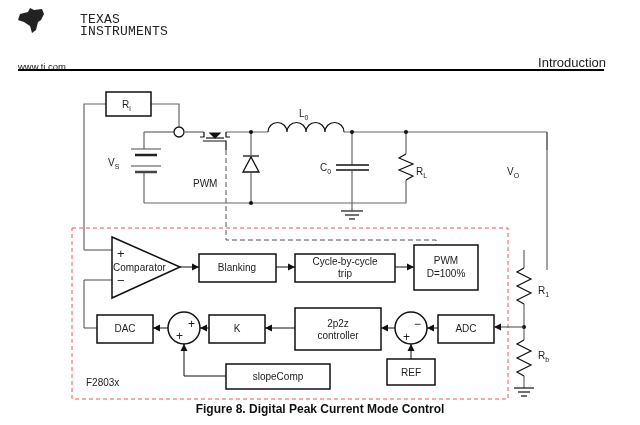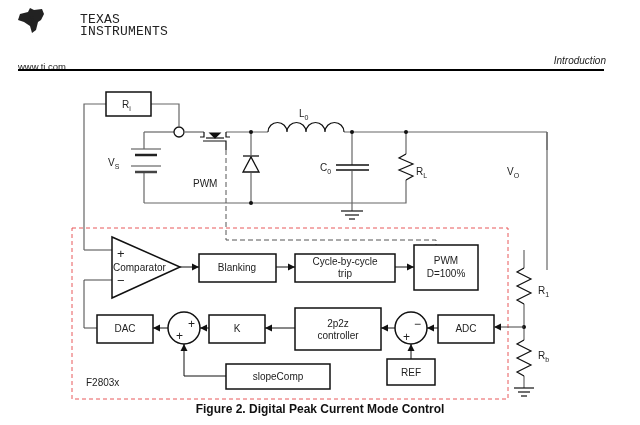--- a/index.html
+++ b/index.html
@@ -1,21 +1,21 @@
 <!DOCTYPE html>
 <html><head>
 <meta charset="utf-8">
 <style>
   html, body { margin:0; padding:0; background:#ffffff; }
   body { width:640px; height:425px; position:relative; overflow:hidden; font-family:"Liberation Sans", sans-serif; color:#222; }
   .logo { position:absolute; left:14px; top:6px; width:140px; height:30px; }
   .logo-text { position:absolute; left:50px; top:8px; font-family:Liberation Mono, monospace; font-size:11px; line-height:11px; color:#222; letter-spacing:0.2px;margin-left:16px; }
   .logo-text .big { font-size:13px; }
   .hdr-url { position:absolute; left:18px; top:61px; font-size:9.5px; color:#222; }
-  .hdr-section { position:absolute; right:34px; top:55px; font-size:10px; font-style:italic; color:#222; }
+  .hdr-section { position:absolute; right:34px; top:55px; font-size:13px; color:#222; }
   .hdr-rule { position:absolute; left:18px; top:69px; width:586px; height:2px; background:#000; }
   .diagram { position:absolute; left:0; top:0; width:640px; height:425px; }
   .caption { position:absolute; left:0; width:640px; top:402px; text-align:center; font-size:12px; font-weight:bold; color:#111; }
   svg text { font-family:"Liberation Sans", sans-serif; fill:#222; }
 </style>
 </head>
 <body>
 
 <div class="logo">
   <svg width="40" height="30" viewBox="0 0 40 30">
@@ -196,13 +196,13 @@
 
   <line x1="411" y1="359" x2="411" y2="344" stroke="#111" stroke-width="1" marker-end="url(#arr)"></line>
   <rect x="387" y="359" width="48" height="26" fill="#fff" stroke="#111" stroke-width="1.5"></rect>
   <text x="411" y="376" font-size="10" text-anchor="middle">REF</text>
 
   <polyline points="226,376 184,376 184,344" fill="none" stroke="#111" stroke-width="1" marker-end="url(#arr)"></polyline>
   <rect x="226" y="364" width="104" height="25" fill="#fff" stroke="#111" stroke-width="1.5"></rect>
   <text x="278" y="380" font-size="10" text-anchor="middle">slopeComp</text>
 </svg>
 
-<div class="caption">Figure 2. Digital Peak Current Mode Control</div>
+<div class="caption">Figure 8. Digital Peak Current Mode Control</div>
 
 </body></html>

